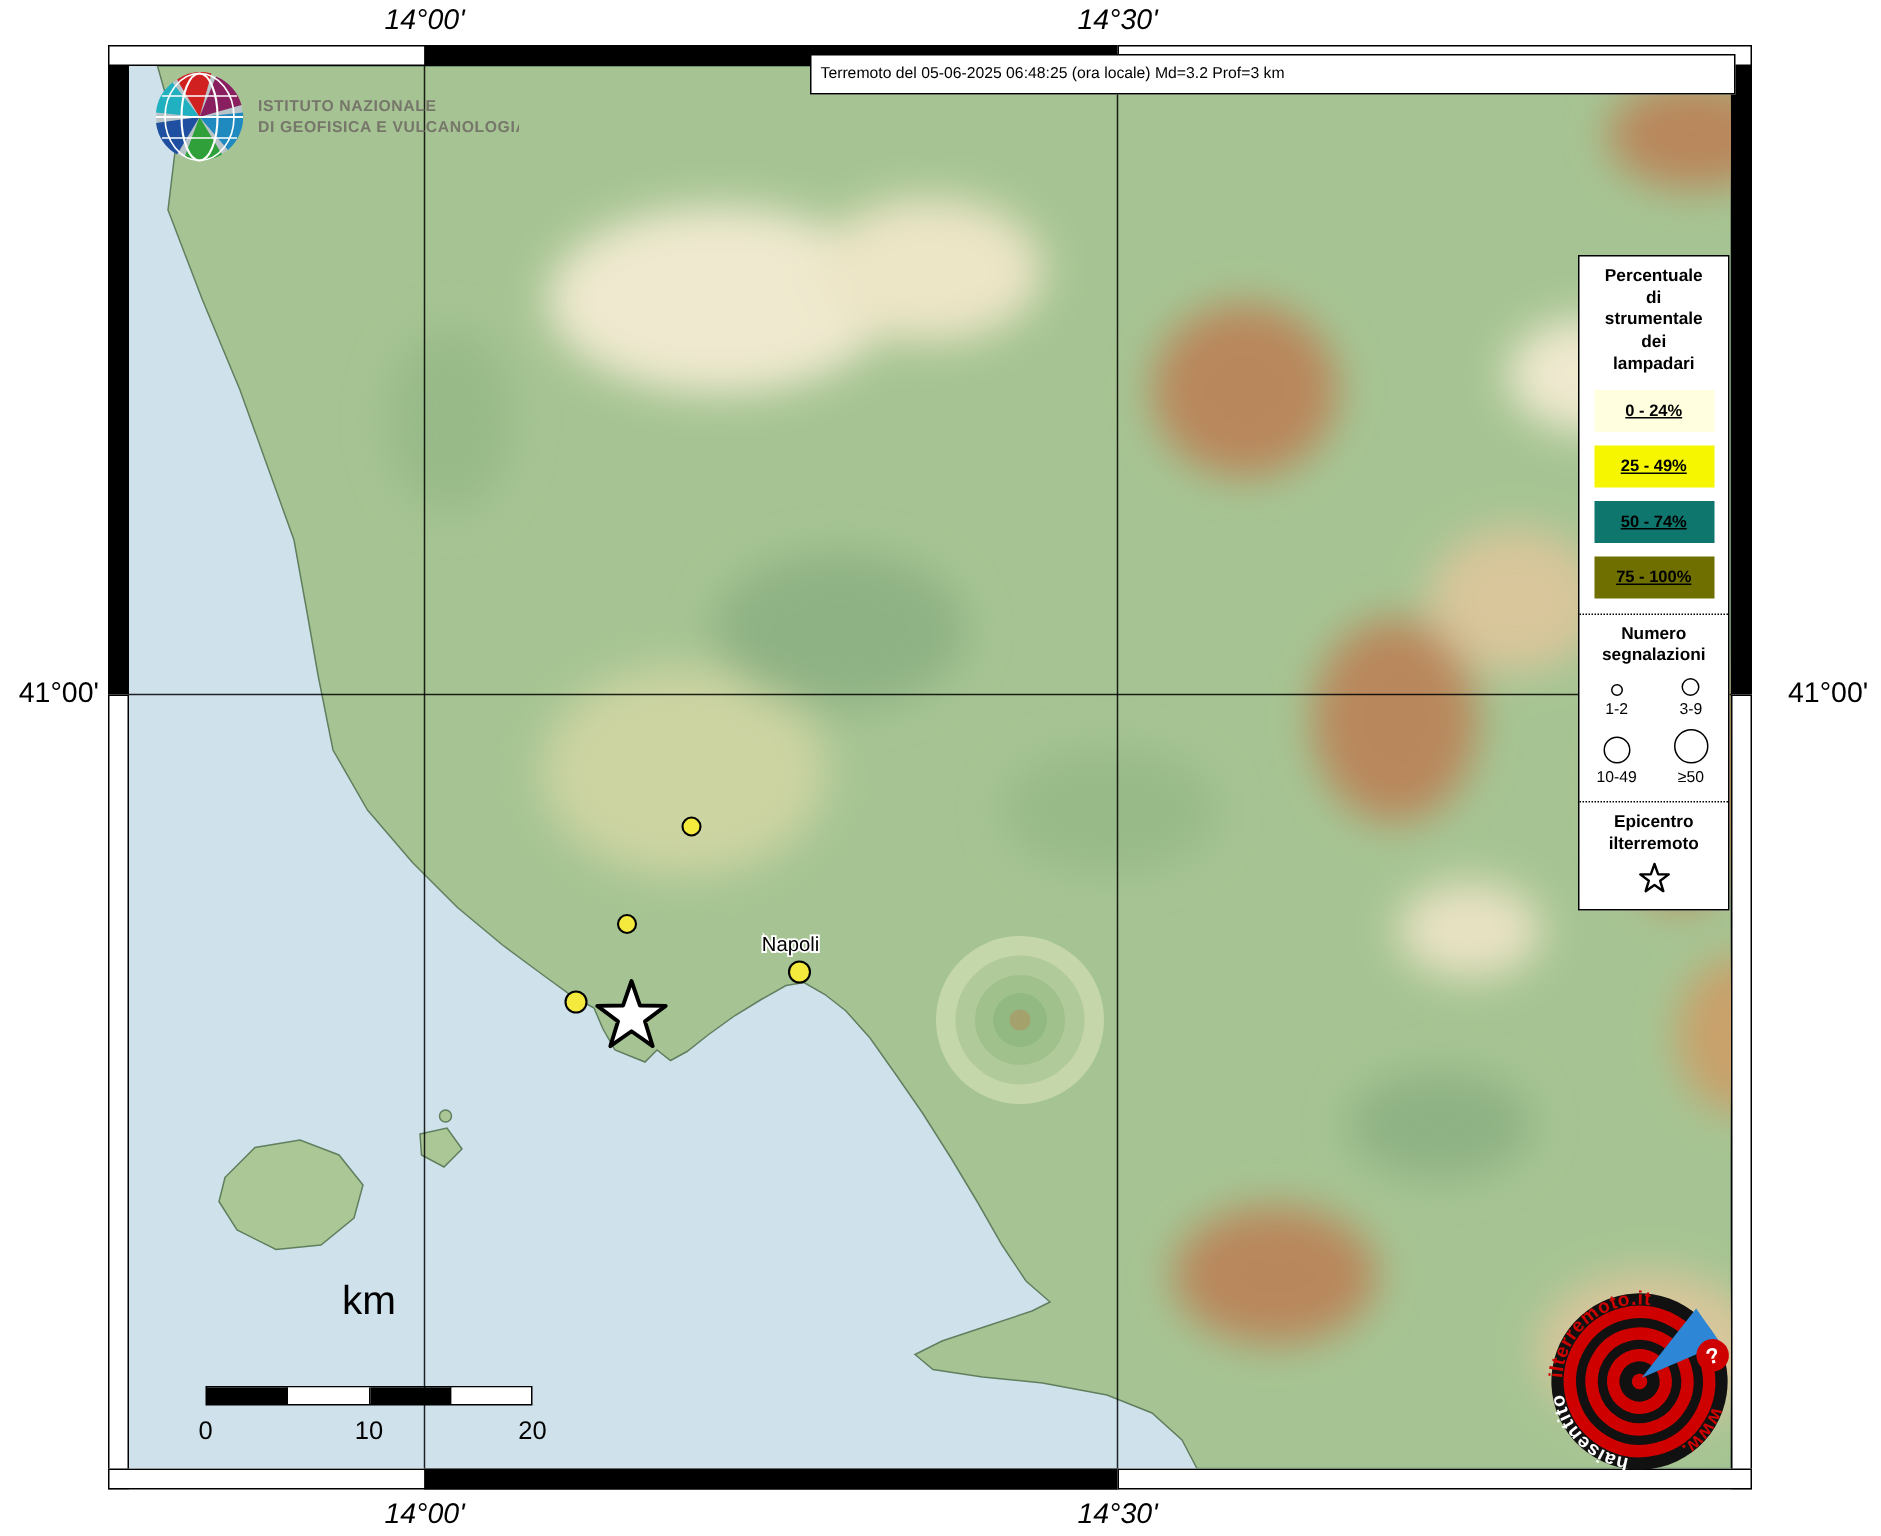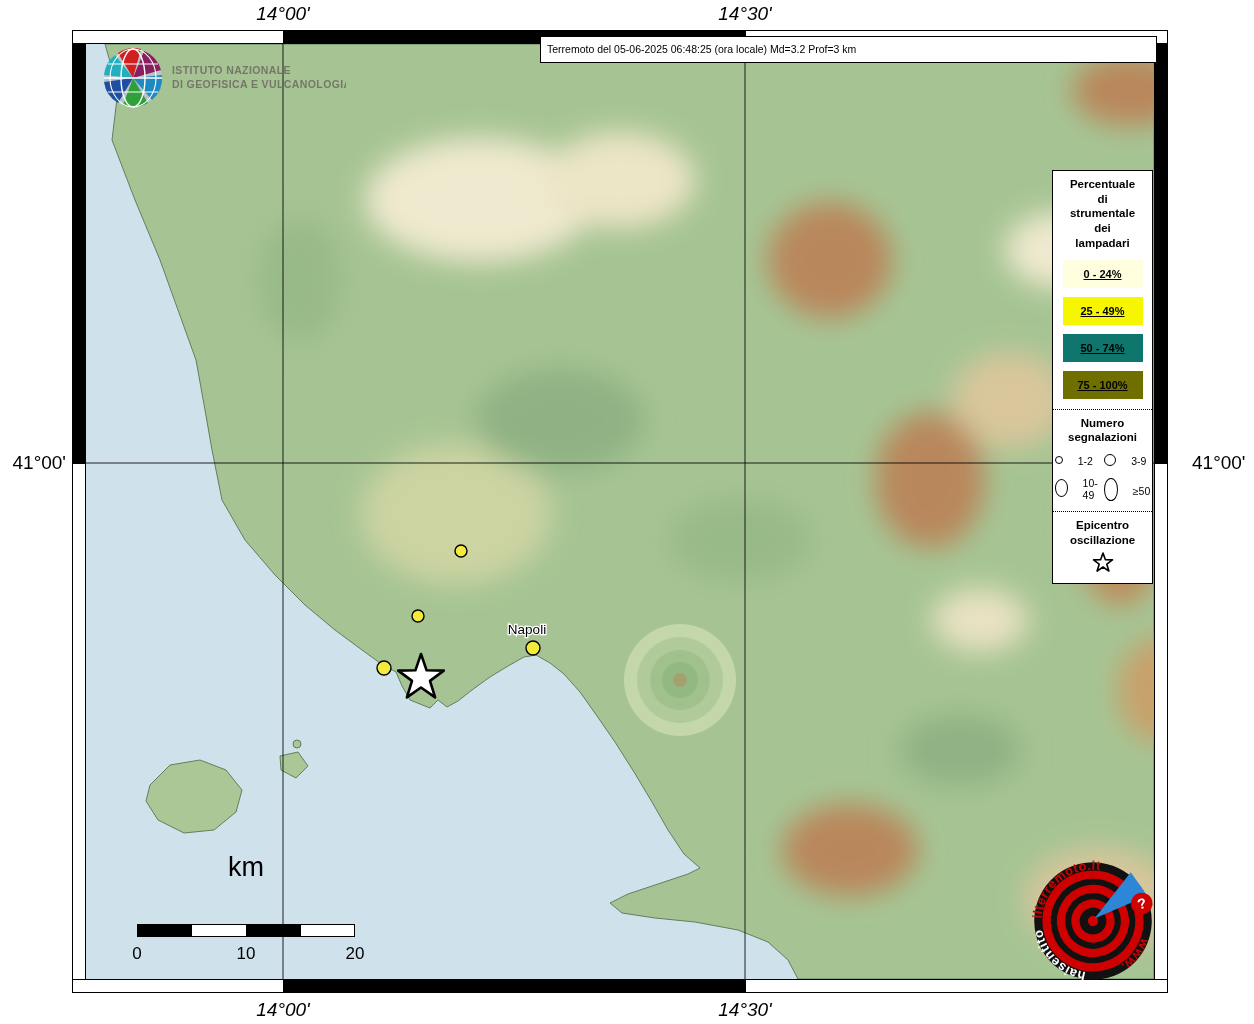--- a/index.html
+++ b/index.html
@@ -26,21 +26,21 @@
   .ingv-text{font-size:10.5px;font-weight:bold;fill:#76766a;letter-spacing:.4px;}
 
   
   #legend{position:absolute;left:1052px;top:170px;width:101px;box-sizing:border-box;
           background:#fff;border:1px solid #000;z-index:6;padding:6px 0 8px 0;}
   .legend-title{font-size:11.5px;font-weight:bold;text-align:center;line-height:1.28;}
   .swatch{width:80px;height:28px;margin:9px auto 0 auto;display:flex;align-items:center;
           justify-content:center;font-size:11px;font-weight:bold;text-decoration:underline;}
   .legend-sep{border-top:1px dotted #000;margin-top:10px;padding-top:6px;}
   .sig-grid{display:flex;justify-content:space-around;align-items:flex-end;margin-top:7px;}
-  .sig-item{display:flex;align-items:center;width:46px;gap:15px;}
+  .sig-item{display:flex;flex-direction:column;align-items:center;width:46px;}
   .sig-circle{border:1.4px solid #000;border-radius:50%;background:#fff;box-sizing:border-box;}
   .c1{width:8px;height:8px;}
   .c2{width:12px;height:12px;}
   .c3{width:18px;height:18px;}
   .c4{width:23px;height:23px;}
   .sig-label{font-size:10.5px;margin-top:3px;}
   .epi-star{display:block;margin:2px auto 0 auto;}
 
   
   #scalebar-km{position:absolute;left:186px;top:852px;width:120px;text-align:center;
@@ -222,21 +222,21 @@
         <div class="sig-item">
           <span class="sig-circle c4"></span>
           <span class="sig-label">≥50</span>
         </div>
       </div>
     </div>
 
     <div class="legend-sep">
       <div class="legend-title">
         <div>Epicentro</div>
-        <div>oscillazione</div>
+        <div>ilterremoto</div>
       </div>
       <svg class="epi-star" width="26" height="26" viewBox="0 0 26 26">
         <path id="legend-epicenter-star" fill="#ffffff" stroke="#000" stroke-width="1.6" stroke-linejoin="round" d="M13.0,4.0L15.4,10.8L22.5,10.9L16.8,15.2L18.9,22.1L13.0,18.0L7.1,22.1L9.2,15.2L3.5,10.9L10.6,10.8Z"></path>
       </svg>
     </div>
   </div>
 
   <div id="scalebar-km">km</div>
   <div id="scalebar">
     <div class="sb-seg sb-b"></div>

